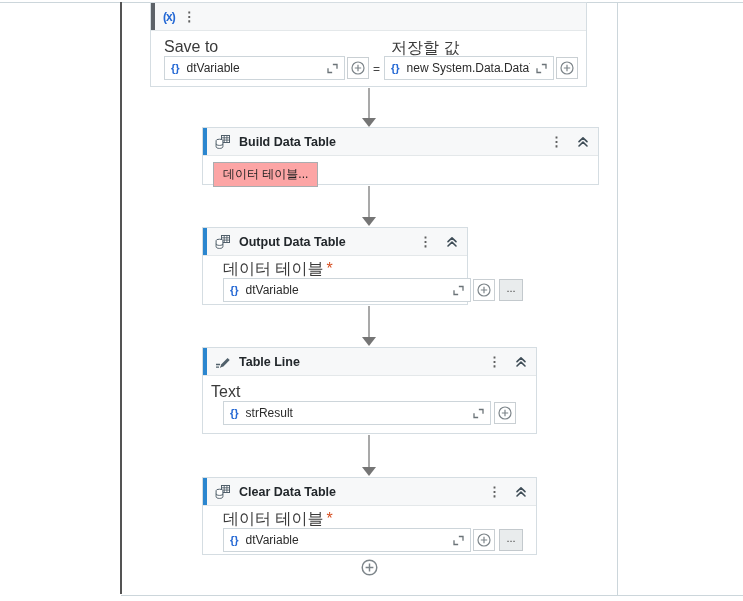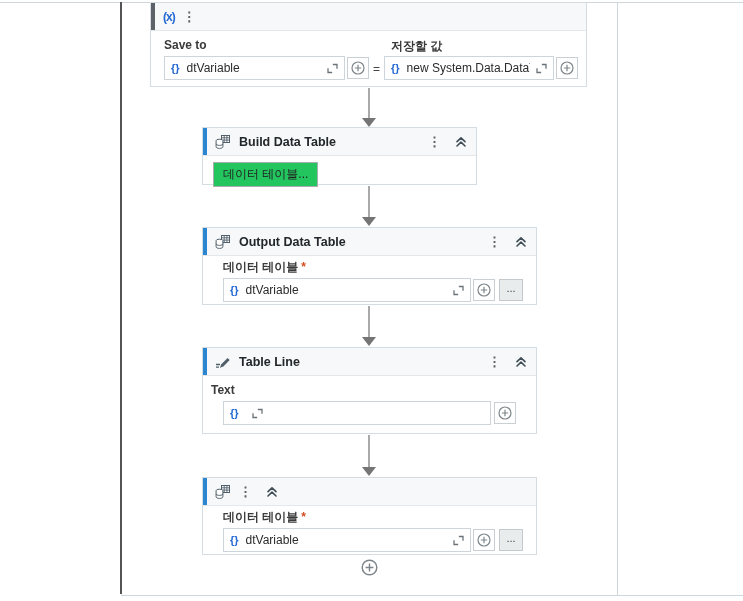--- a/index.html
+++ b/index.html
@@ -19,37 +19,37 @@
   .accent{position:absolute;left:0;top:0;bottom:0;width:4px;}
   .accent.blue{background:#2b86cf;}
   .accent.gray{background:#5d6268;}
   .act-icon{display:inline-flex;align-items:center;margin-right:8px;}
   .assign-glyph{color:#2468d4;font-weight:bold;font-size:12px;letter-spacing:-1px;}
   .title{font-weight:bold;font-size:12.5px;color:#22272b;flex:1;white-space:nowrap;}
   .kebab{color:#5f5f5f;font-size:13px;font-weight:bold;margin-right:14px;cursor:pointer;line-height:1;}
   .collapse{display:inline-flex;margin-right:9px;cursor:pointer;}
   .card-body{position:relative;}
 
-  .fld-label{position:absolute;font-size:12px;color:#3a3a3a;white-space:nowrap;font-weight:bold;}
+  .fld-label{position:absolute;font-size:16px;color:#3a3a3a;white-space:nowrap;}
   .req{color:#d54e21;margin-left:3px;}
 
   .expr-field{position:absolute;height:24px;border:1px solid #cdd5da;background:#fff;box-sizing:border-box;
               display:flex;align-items:center;padding:0 6px;cursor:text;}
   .brace{color:#2468d4;font-size:11px;font-weight:bold;margin-right:7px;flex:0 0 auto;}
   .val{font-size:12px;color:#2b2b2b;white-space:nowrap;overflow:hidden;flex:1;}
   .expand{display:inline-flex;margin-left:6px;flex:0 0 auto;}
 
   .sq-btn{position:absolute;width:22px;height:22px;border:1px solid #c9cfd3;background:#fff;
           display:flex;align-items:center;justify-content:center;padding:0;cursor:pointer;box-sizing:border-box;}
   .more-btn{position:absolute;width:24px;height:22px;border:1px solid #c3c9cd;background:#e9eced;
             font-size:11px;color:#444;line-height:14px;cursor:pointer;box-sizing:border-box;
             display:flex;align-items:flex-end;justify-content:center;padding-bottom:5px;}
   .eq{position:absolute;font-size:12px;color:#444;}
 
-  .body-btn{position:absolute;border:1px solid #a9adb0;background:#22c55e;font-size:12px;color:#222;
+  .body-btn{position:absolute;border:1px solid #a9adb0;background:#fca5a5;font-size:12px;color:#222;
             padding:3px 9px;cursor:pointer;font-family:"Liberation Sans",sans-serif;white-space:nowrap;}
 
   
   .arrow{position:absolute;width:14px;}
   .arrow .line{position:absolute;left:6px;top:0;bottom:8px;width:2px;background:#a9a9a9;}
   .arrow .head{position:absolute;left:0;bottom:0;width:0;height:0;
                border-left:7px solid transparent;border-right:7px solid transparent;border-top:9px solid #757575;}
 
   .add-activity{position:absolute;cursor:pointer;display:inline-flex;}
 </style>
@@ -134,21 +134,21 @@
           </svg>
         </button>
     </div>
   </div>
 
   <div class="arrow" style="left:362px;top:88px;height:39px">
     <span class="line"></span>
       <span class="head"></span>
   </div>
 
-  <div class="card" style="left:202px;top:127px;width:275px;height:58px">
+  <div class="card" style="left:202px;top:127px;width:397px;height:58px">
     <div class="card-header">
       <span class="accent blue"></span>
       <span class="act-icon">
           <svg width="16" height="16">
             <use href="#i-dbtable"></use>
           </svg>
         </span>
       <span class="title">Build Data Table</span>
       <span class="kebab">⋮</span>
       <span class="collapse">
@@ -160,21 +160,21 @@
     <div class="card-body">
       <button class="body-btn" style="left:10px;top:6px">데이터 테이블...</button>
     </div>
   </div>
 
   <div class="arrow" style="left:362px;top:186px;height:40px">
     <span class="line"></span>
       <span class="head"></span>
   </div>
 
-  <div class="card" style="left:202px;top:227px;width:335px;height:78px">
+  <div class="card" style="left:202px;top:227px;width:266px;height:78px">
     <div class="card-header">
       <span class="accent blue"></span>
       <span class="act-icon">
           <svg width="16" height="16">
             <use href="#i-dbtable"></use>
           </svg>
         </span>
       <span class="title">Output Data Table</span>
       <span class="kebab">⋮</span>
       <span class="collapse">
@@ -223,20 +223,21 @@
       <span class="collapse">
           <svg width="12" height="13">
             <use href="#i-chevrons"></use>
           </svg>
         </span>
     </div>
     <div class="card-body">
       <div class="fld-label" style="left:8px;top:7px">Text</div>
       <div class="expr-field" style="left:20px;top:25px;width:268px">
         <span class="brace">{}</span>
+        <span class="val">strResult</span>
         <span class="expand">
             <svg width="11" height="11">
               <use href="#i-expand"></use>
             </svg>
           </span>
       </div>
       <button class="sq-btn" style="left:291px;top:26px">
           <svg width="14" height="14">
             <use href="#i-circleplus"></use>
           </svg>
@@ -250,20 +251,21 @@
   </div>
 
   <div class="card" style="left:202px;top:477px;width:335px;height:78px">
     <div class="card-header">
       <span class="accent blue"></span>
       <span class="act-icon">
           <svg width="16" height="16">
             <use href="#i-dbtable"></use>
           </svg>
         </span>
+      <span class="title">Clear Data Table</span>
       <span class="kebab">⋮</span>
       <span class="collapse">
           <svg width="12" height="13">
             <use href="#i-chevrons"></use>
           </svg>
         </span>
     </div>
     <div class="card-body">
       <div class="fld-label" style="left:20px;top:3px">
         <span>데이터 테이블</span><span class="req">*</span>

